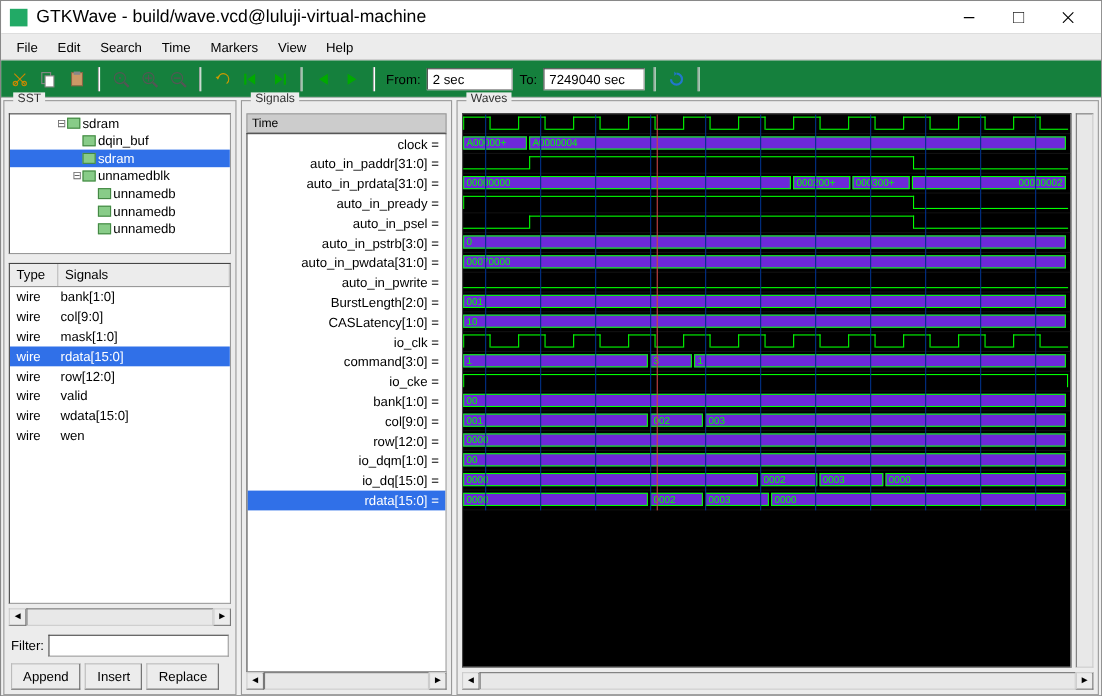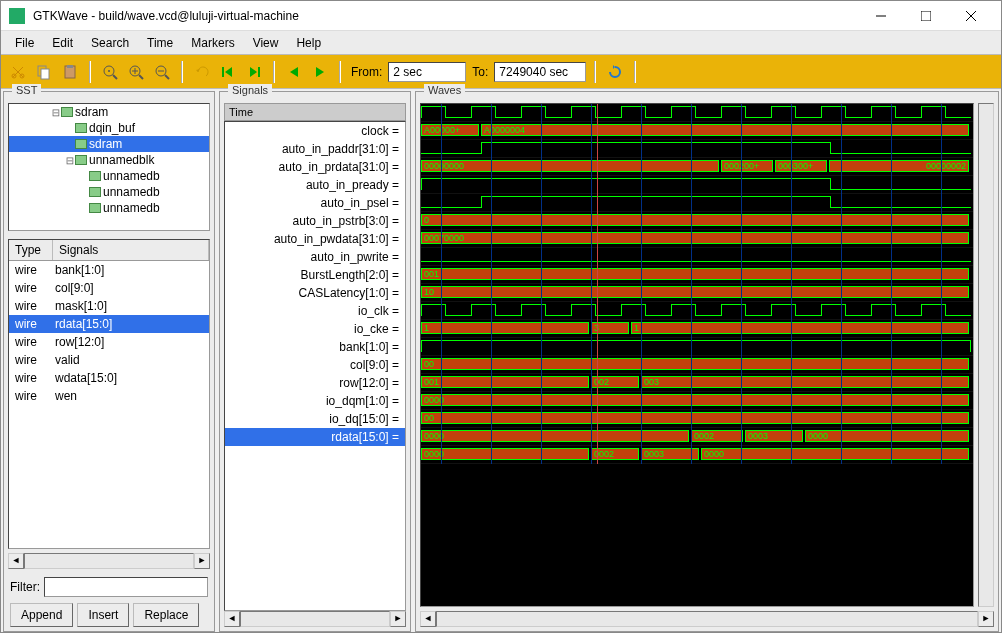--- a/index.html
+++ b/index.html
@@ -1,24 +1,24 @@
 <!DOCTYPE html>
 <html><head>
 <meta charset="utf-8">
 <style>
 * { margin: 0; padding: 0; box-sizing: border-box; font-family: "Segoe UI", Tahoma, sans-serif; font-size: 12px; }
 body { background: #f0f0f0; width: 1002px; height: 633px; overflow: hidden; border: 1px solid #888; }
 .titlebar { height: 30px; background: #fff; display: flex; align-items: center; padding: 0 8px; border-bottom: 1px solid #ddd; }
 .titlebar .icon-app { width: 16px; height: 16px; background:#2a6; margin-right:8px; display:inline-block; }
-.titlebar .title { flex:1; color:#000; font-size:12px; }
+.titlebar .title { flex:1; color:#000; font-size:16px; }
 .winbtns { display:flex; gap:0; }
 .winbtn { width:45px; height:28px; display:flex; align-items:center; justify-content:center; cursor:default; }
 .menubar { height:24px; background:#ececec; border-bottom:1px solid #bbb; display:flex; align-items:center; padding:0 6px; gap:2px; }
 .menubar span { padding:3px 8px; cursor:default; }
-.toolbar { height:34px; background:#eab308; border-bottom:1px solid #bbb; display:flex; align-items:center; padding:0 6px; gap:4px; }
+.toolbar { height:34px; background:#15803d; border-bottom:1px solid #bbb; display:flex; align-items:center; padding:0 6px; gap:4px; }
 .toolbar .sep { width:2px; height:22px; border-left:1px solid #aaa; border-right:1px solid #fff; margin:0 4px; }
 .toolbar .tbtn { width:22px; height:22px; display:flex; align-items:center; justify-content:center; cursor:default; }
 .toolbar input { border:1px inset #999; padding:2px 4px; background:#fff; }
 .toolbar .lbl { padding:0 2px; }
 .main { display:flex; height: calc(633px - 30px - 24px - 34px); }
 .col { display:flex; flex-direction:column; }
 .panel { border:1px solid #999; background:#ececec; margin:2px; display:flex; flex-direction:column; position:relative; }
 .panel-title { position:relative; top:-1px; left:8px; background:#ececec; padding:0 4px; font-size:11px; color:#333; height:14px; margin-top:-7px; width:fit-content; }
 .left { width:216px; }
 .sst-tree { background:#fff; border:1px inset #999; margin:4px; height:128px; overflow:auto; position:relative; }
@@ -49,21 +49,21 @@
 .sig-item { text-align:right; padding:2px 6px 2px 2px; font-size:12px; white-space:nowrap; overflow:hidden; height:18px; line-height:14px; }
 .sig-item.sel { background:#3070e8; color:#fff; }
 .waves { flex:1; }
 .wave-area { flex:1; background:#000; margin:4px; border:1px inset #999; position:relative; overflow:hidden; }
 .wave-ruler { height:18px; background:#000; border-bottom:1px solid #333; color:#ccc; font-size:10px; position:relative; }
 .wave-ruler span { position:absolute; top:2px; }
 .wave-rows { position:relative; }
 .wave-row { height:18px; position:relative; border-bottom:1px solid #111; }
 .grid-v { position:absolute; top:0; bottom:0; width:1px; background:#003088; }
 .cursor-line { position:absolute; top:0; bottom:0; width:1px; background:#c44; z-index:5; }
-.sig-box { position:absolute; border:1px solid #0f0; height:12px; top:2px; font-size:9px; color:#0f0; padding:0 2px; overflow:hidden; white-space:nowrap; background:#c2410c; }
+.sig-box { position:absolute; border:1px solid #0f0; height:12px; top:2px; font-size:9px; color:#0f0; padding:0 2px; overflow:hidden; white-space:nowrap; background:#6d28d9; }
 .sig-high { position:absolute; border-top:1px solid #0f0; border-left:1px solid #0f0; border-right:1px solid #0f0; height:12px; top:2px; }
 .sig-low { position:absolute; border-bottom:1px solid #0f0; top:2px; height:12px; }
 svg { display:block; }
 </style>
 </head>
 <body>
 
 <div class="titlebar">
   <span class="icon-app"></span>
   <span class="title">GTKWave - build/wave.vcd@luluji-virtual-machine</span>
@@ -298,20 +298,21 @@
           <div class="sig-item">auto_in_paddr[31:0] =</div>
           <div class="sig-item">auto_in_prdata[31:0] =</div>
           <div class="sig-item">auto_in_pready =</div>
           <div class="sig-item">auto_in_psel =</div>
           <div class="sig-item">auto_in_pstrb[3:0] =</div>
           <div class="sig-item">auto_in_pwdata[31:0] =</div>
           <div class="sig-item">auto_in_pwrite =</div>
           <div class="sig-item">BurstLength[2:0] =</div>
           <div class="sig-item">CASLatency[1:0] =</div>
           <div class="sig-item">io_clk =</div>
+          <div class="sig-item">command[3:0] =</div>
           <div class="sig-item">io_cke =</div>
           <div class="sig-item">bank[1:0] =</div>
           <div class="sig-item">col[9:0] =</div>
           <div class="sig-item">row[12:0] =</div>
           <div class="sig-item">io_dqm[1:0] =</div>
           <div class="sig-item">io_dq[15:0] =</div>
           <div class="sig-item sel">rdata[15:0] =</div>
         </div>
       <div class="hscroll-placeholder">
         <div class="arrow">◄</div>

